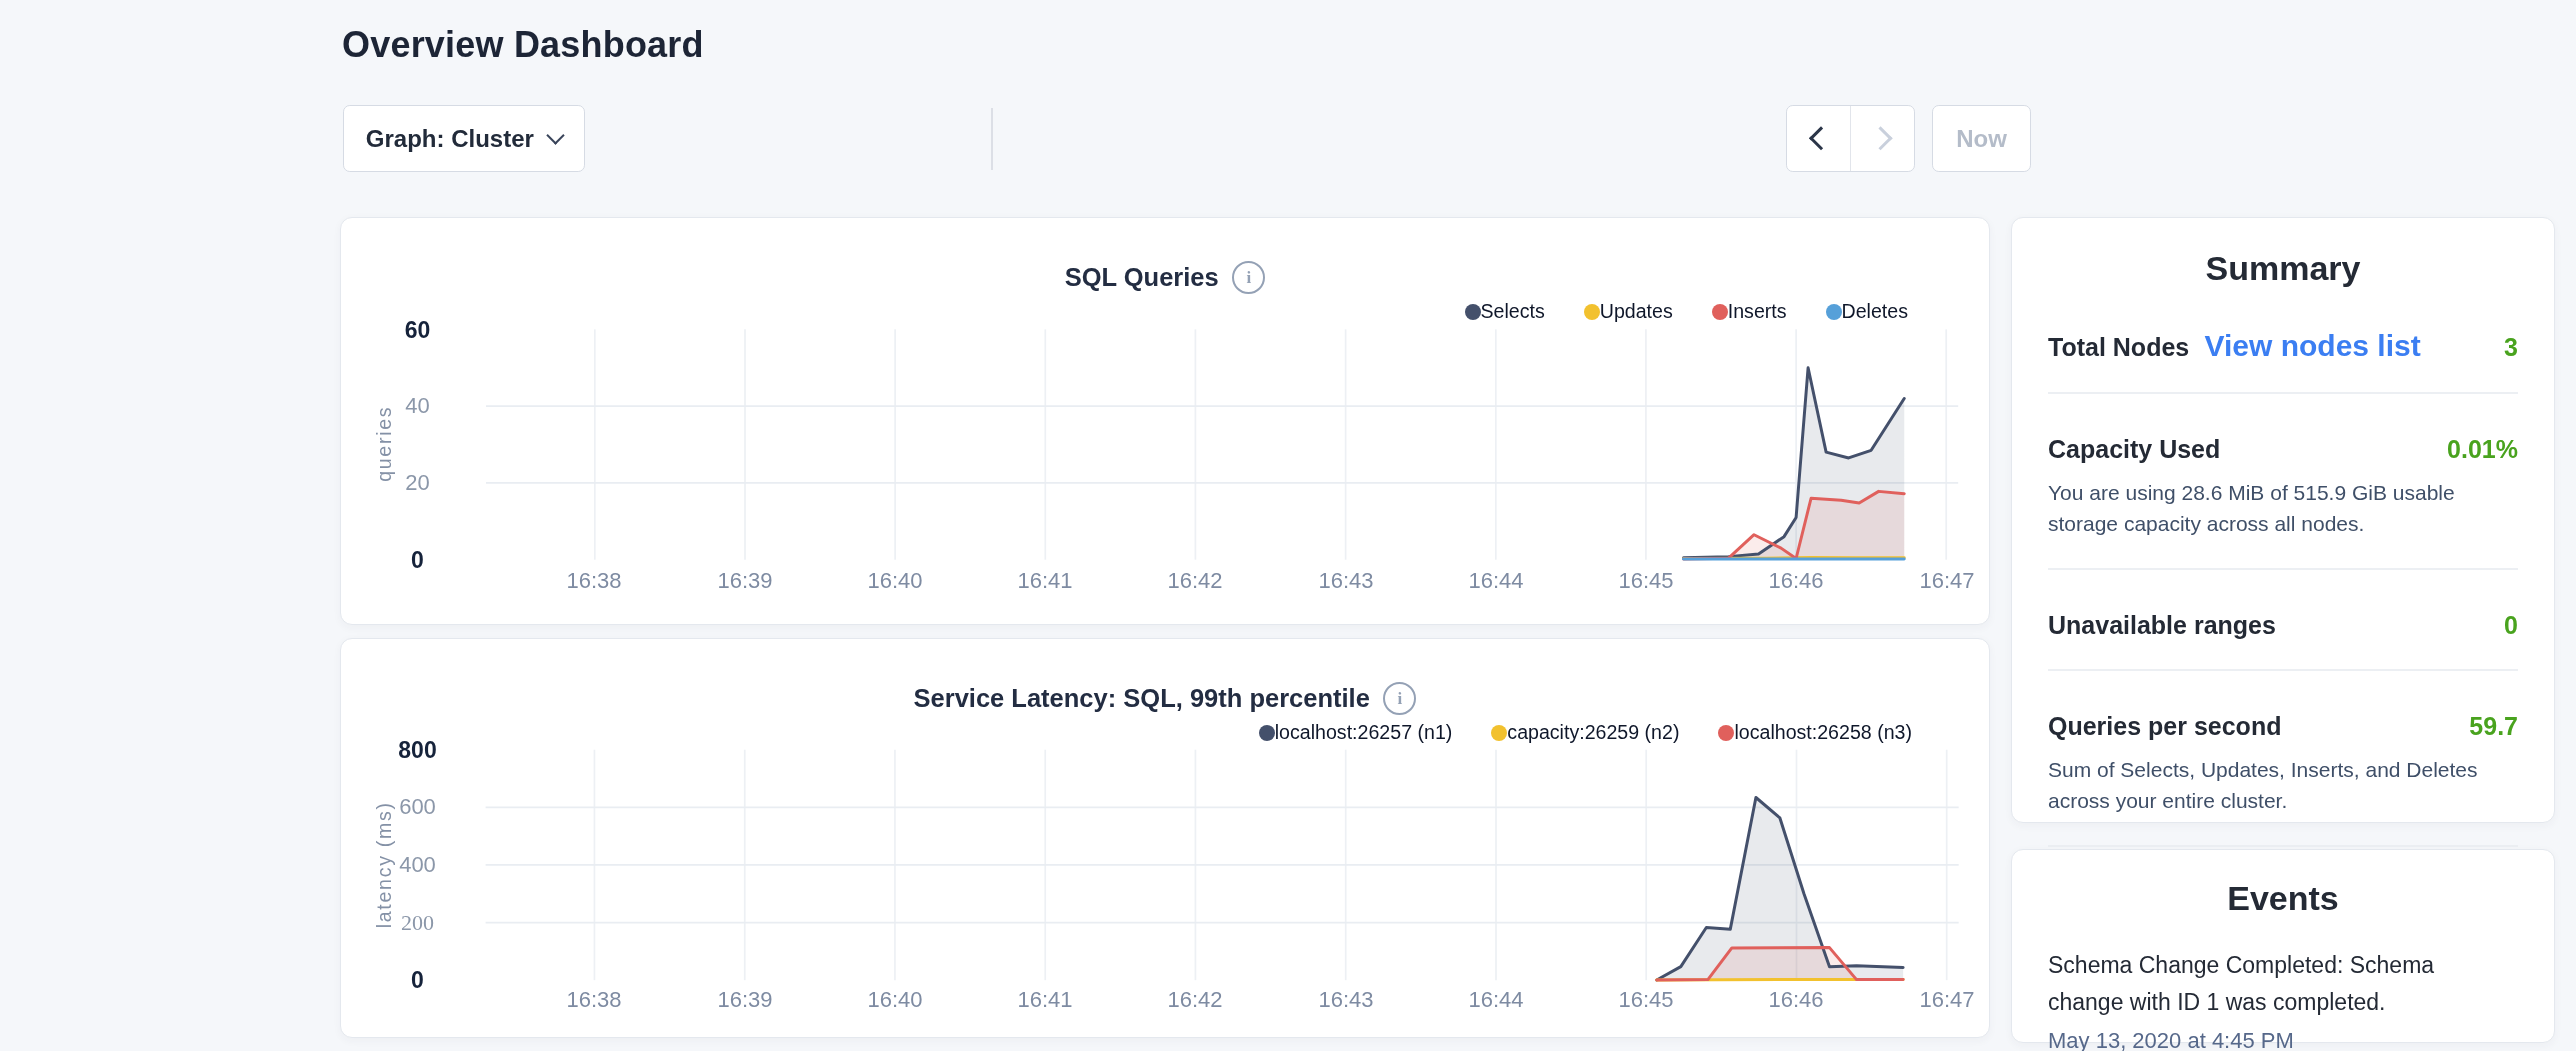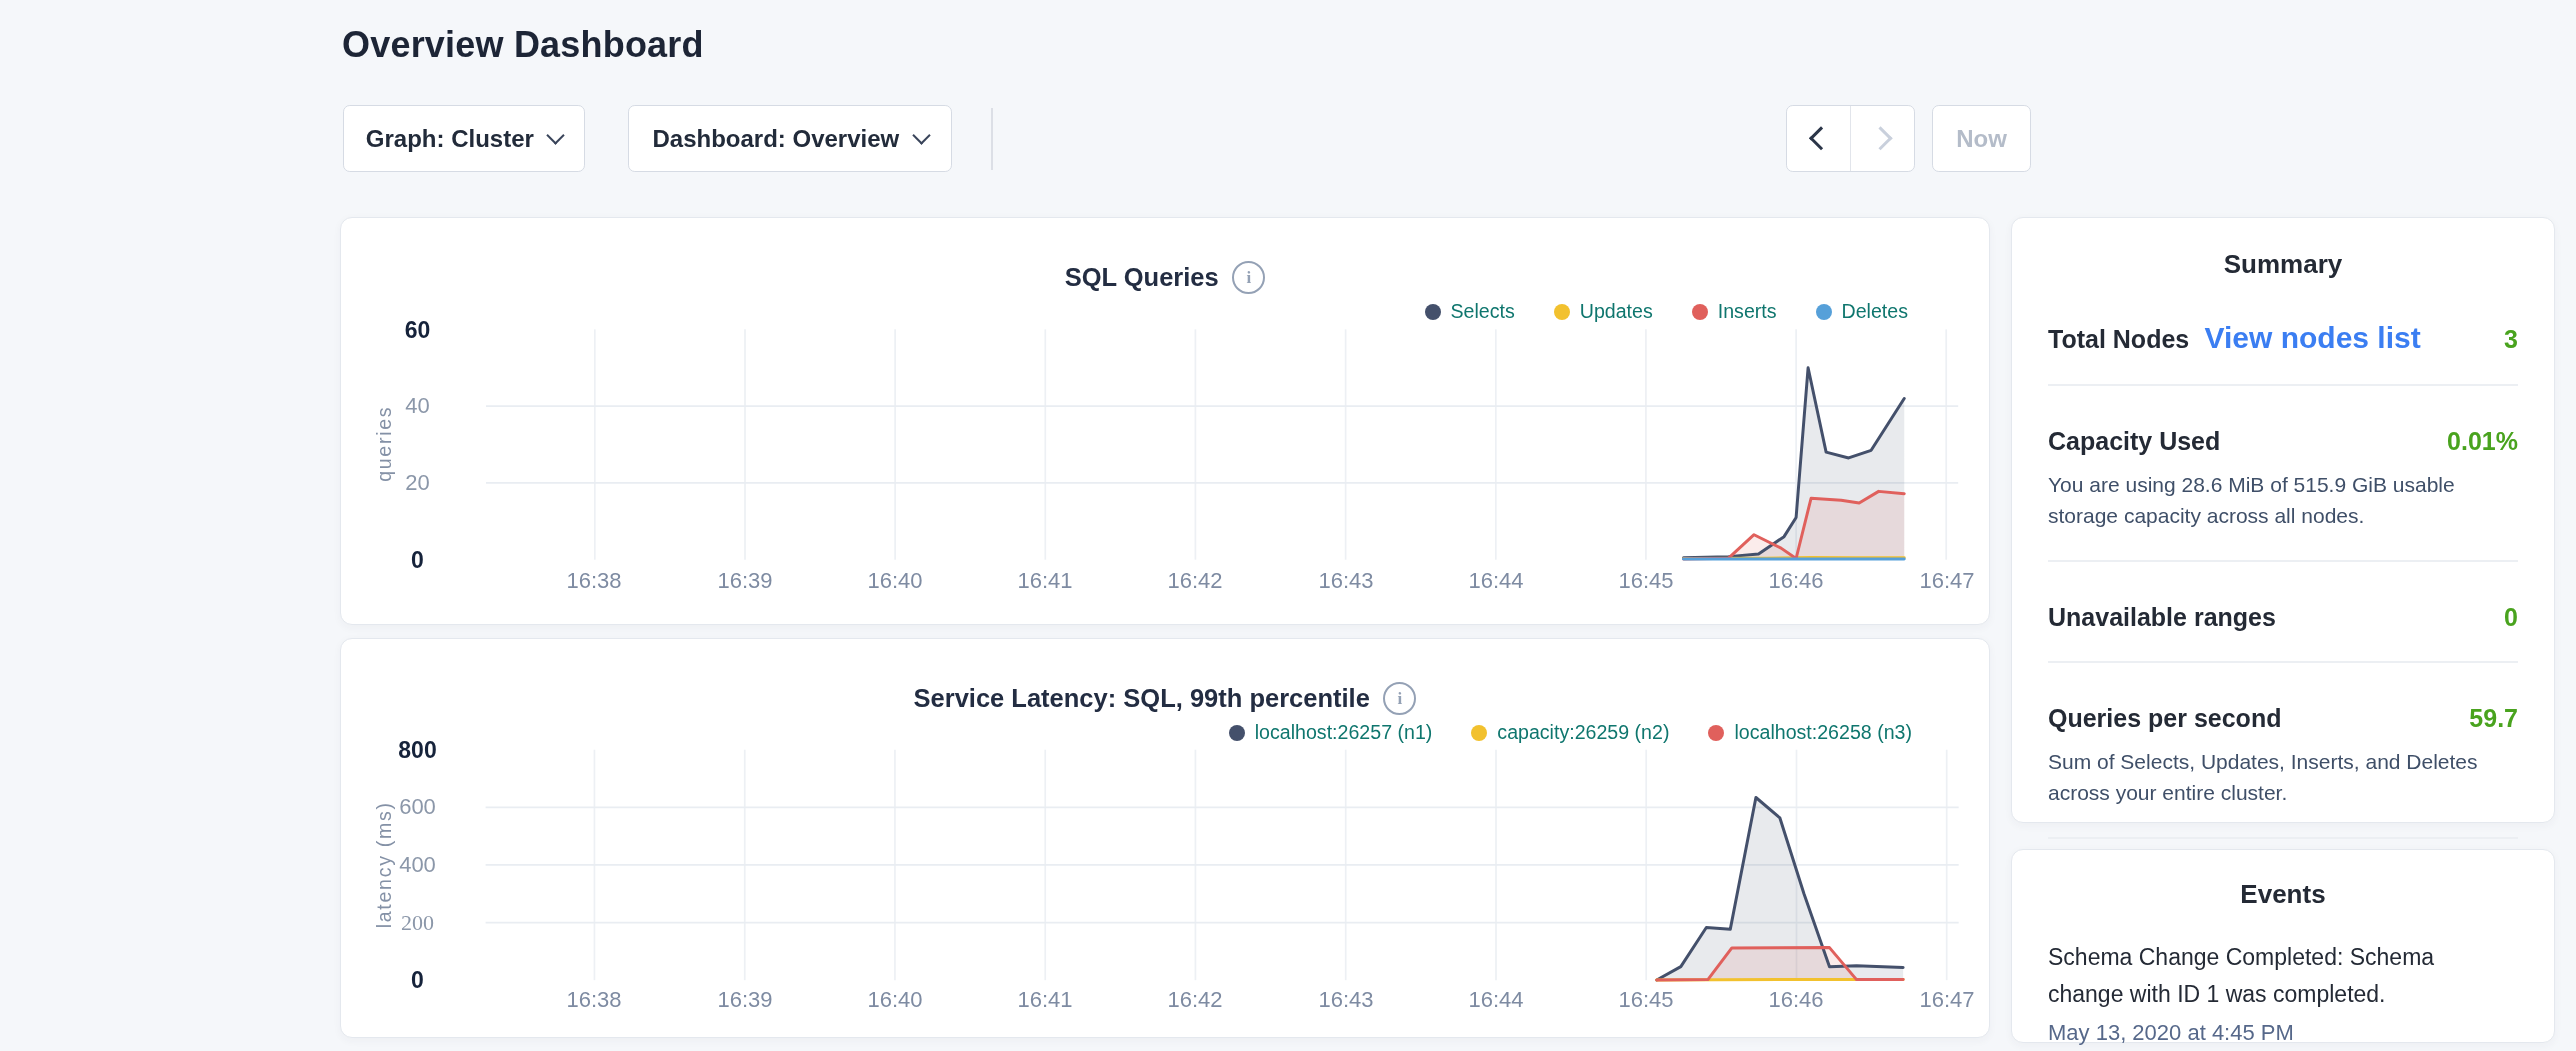--- a/index.html
+++ b/index.html
@@ -68,63 +68,59 @@
     display:flex;align-items:center;justify-content:center;gap:13.6px;
   }
   .chart-title{font-size:25.5px;font-weight:bold;color:#232d42;}
   .info-icon{
     width:29px;height:29px;border:2.1px solid #94a1b5;border-radius:50%;
     display:flex;align-items:center;justify-content:center;
     color:#94a1b5;font-size:17px;font-weight:bold;font-family:"Liberation Serif",serif;
     cursor:pointer;flex:none;
   }
   .legend{position:absolute;top:82px;display:flex;gap:39px;align-items:center;}
-  .legend-item{display:flex;align-items:center;gap:10px;font-size:19.6px;color:#0f766e;white-space:nowrap;}
+  .legend-item{display:flex;align-items:center;gap:0;font-size:19.6px;color:#0f172a;white-space:nowrap;}
   .legend-dot{width:16px;height:16px;border-radius:50%;flex:none;}
 
   .plot-svg{position:absolute;left:0;top:0;}
   .vgrid{stroke:#edf0f4;stroke-width:2;}
   .hgrid{stroke:#e9edf2;stroke-width:2;}
 
   .ytick{position:absolute;width:102px;text-align:center;font-size:22px;color:#8b97a9;}
   .ytick.edge{font-weight:bold;color:#16233b;font-size:23px;}
   .xtick{position:absolute;width:102px;text-align:center;font-size:22px;color:#7e8ba2;}
   .axis-label{
     position:absolute;width:255px;height:25.5px;text-align:center;
     transform:rotate(-90deg);font-size:19.6px;color:#8491a6;letter-spacing:1.7px;
   }
 
   
   .summary-card{left:2011px;top:217px;width:544px;height:606px;padding:31px 36px;}
   .events-card{left:2011px;top:849px;width:544px;height:194px;padding:29px 36px;}
-  .panel-title{text-align:center;font-size:26px;font-weight:bold;color:#242a35;}
+  .panel-title{text-align:center;font-size:34px;font-weight:bold;color:#242a35;}
   .sum-row{margin-top:41px;}
   .sum-row-top{display:flex;align-items:baseline;}
   .sum-label{font-size:25px;font-weight:bold;color:#242a35;white-space:nowrap;}
   .sum-link{font-size:30px;font-weight:bold;color:#3b7ef2;margin-left:15.3px;cursor:pointer;white-space:nowrap;}
   .sum-value{margin-left:auto;font-size:25px;font-weight:bold;color:#49a31e;white-space:nowrap;}
   .sum-desc{margin-top:13.6px;font-size:21px;line-height:31px;color:#3f4f68;max-width:473px;}
   .sum-divider{height:1.7px;background:#eceff3;margin-top:29px;}
   .event-text{margin-top:29px;font-size:23px;line-height:37px;color:#242a35;max-width:400px;}
   .event-time{margin-top:6.8px;font-size:22px;color:#56688a;}
 </style>
 </head>
 <body>
 
 <div id="app">
 
 
   <div class="page-title">Overview Dashboard</div>
 
   <div class="ctl graph-btn">
     <span>Graph: Cluster</span>
-    <span class="chev"></span>
-  </div>
-  <div class="ctl dashboard-btn">
-    <span>Dashboard: Overview</span>
     <span class="chev"></span>
   </div>
   <div class="toolbar-divider"></div>
   <div class="ctl arrow-group">
     <span class="arrow-cell">
       <span class="chev-big chev-left"></span>
     </span>
     <span class="arrow-cell">
       <span class="chev-big chev-right"></span>
     </span>

